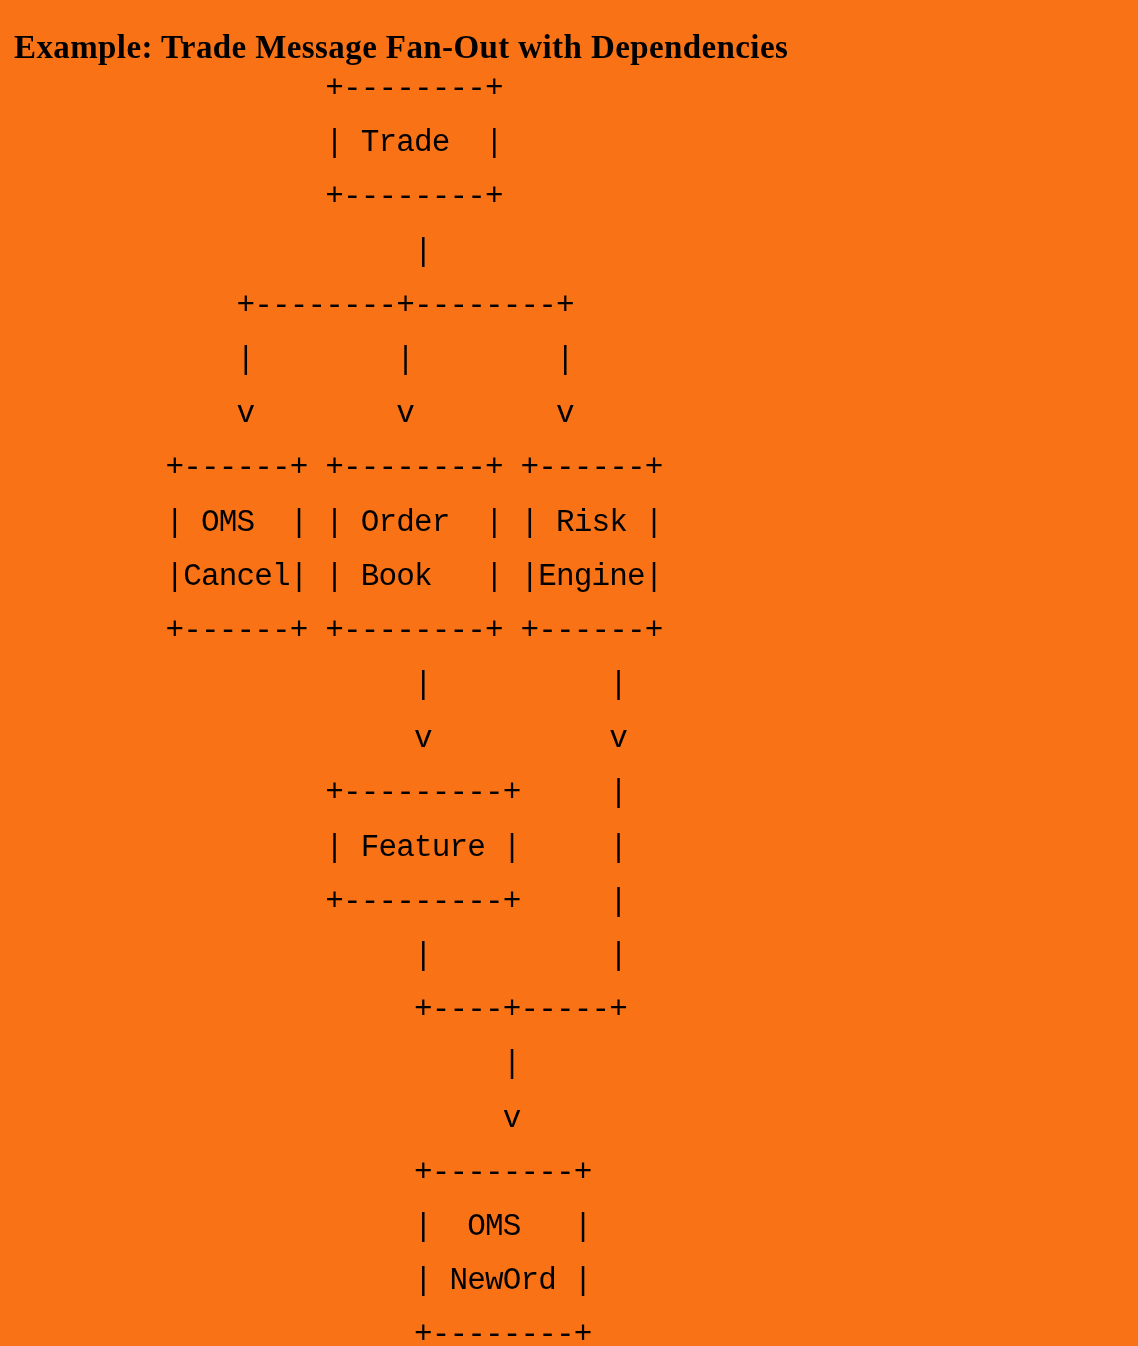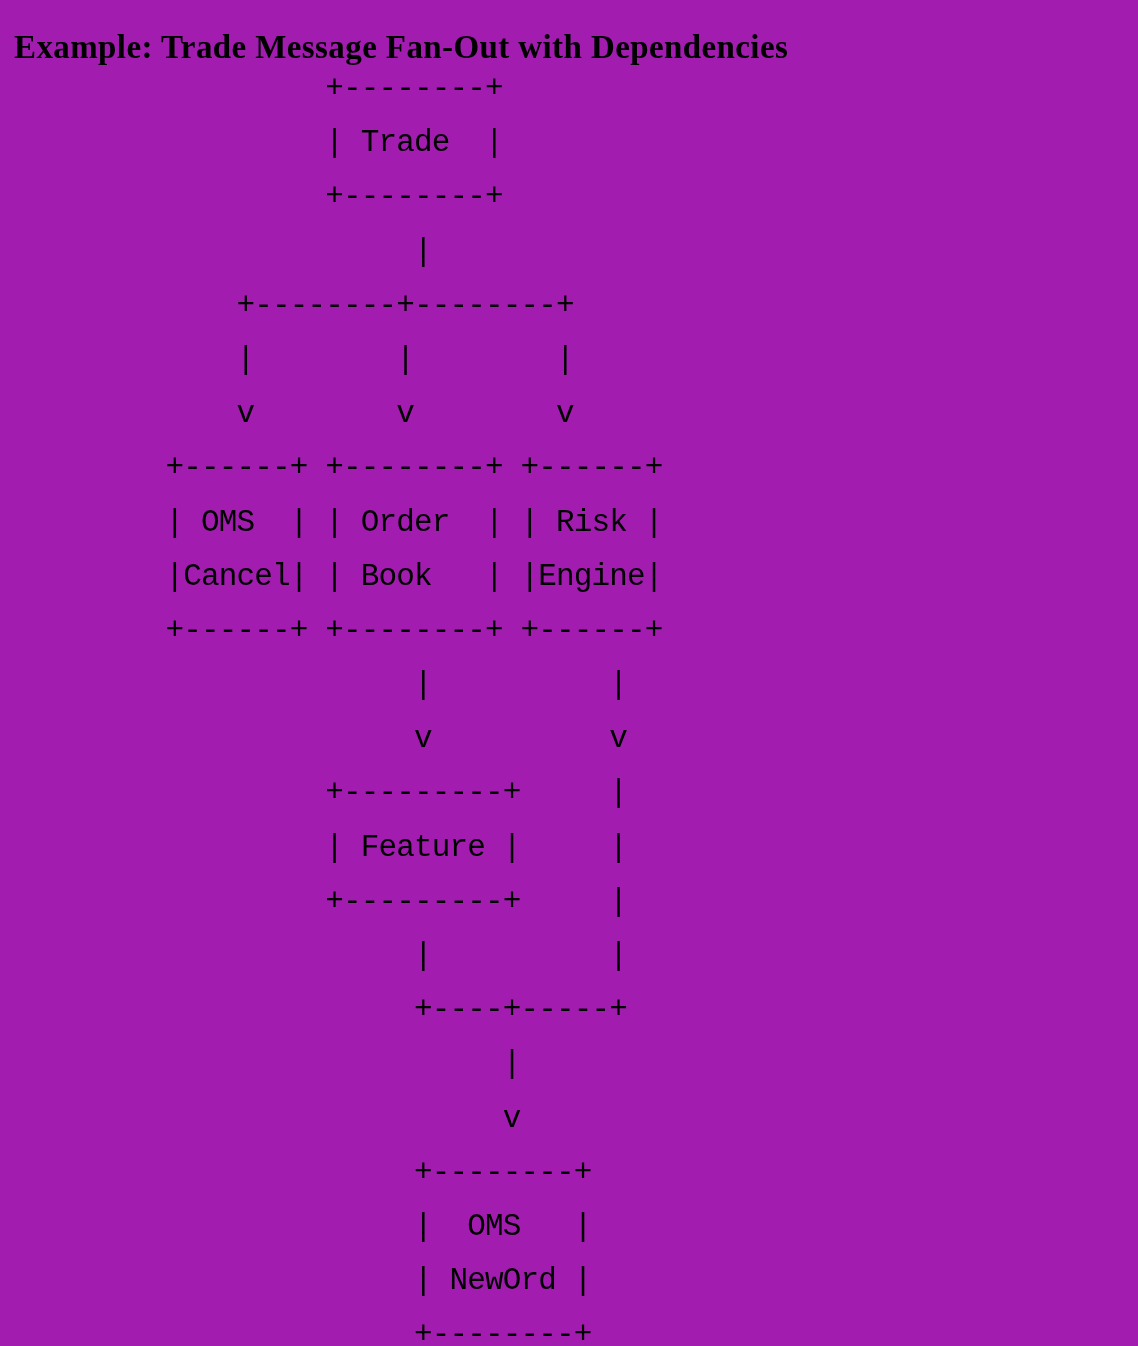--- a/index.html
+++ b/index.html
@@ -12,21 +12,21 @@
     width: 1138px;
     height: 1346px;
     overflow: hidden;
     font-family: "Liberation Serif", serif;
     color: #000000;
   }
   .page {
     position: relative;
     width: 1138px;
     height: 1346px;
-    background: #a21caf;
+    background: #f97316;
   }
   .doc-title {
     position: absolute;
     left: 14px;
     top: 4px;
     font-family: "Liberation Serif", serif;
     font-weight: bold;
     font-size: 33px;
     line-height: 42px;
     letter-spacing: 0.4px;

